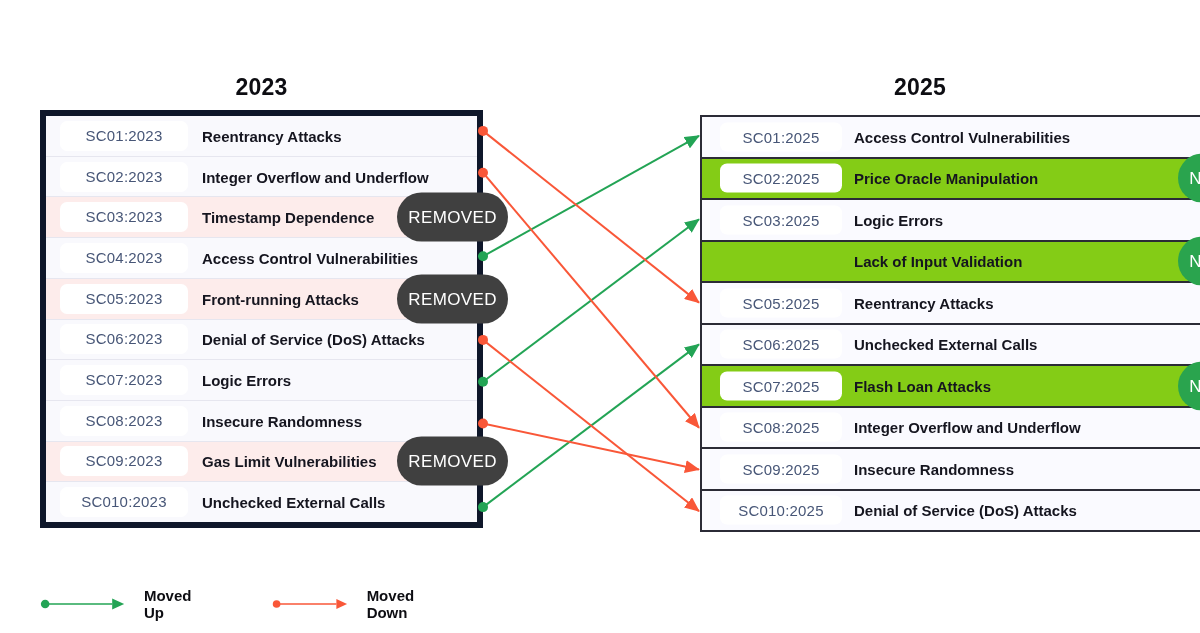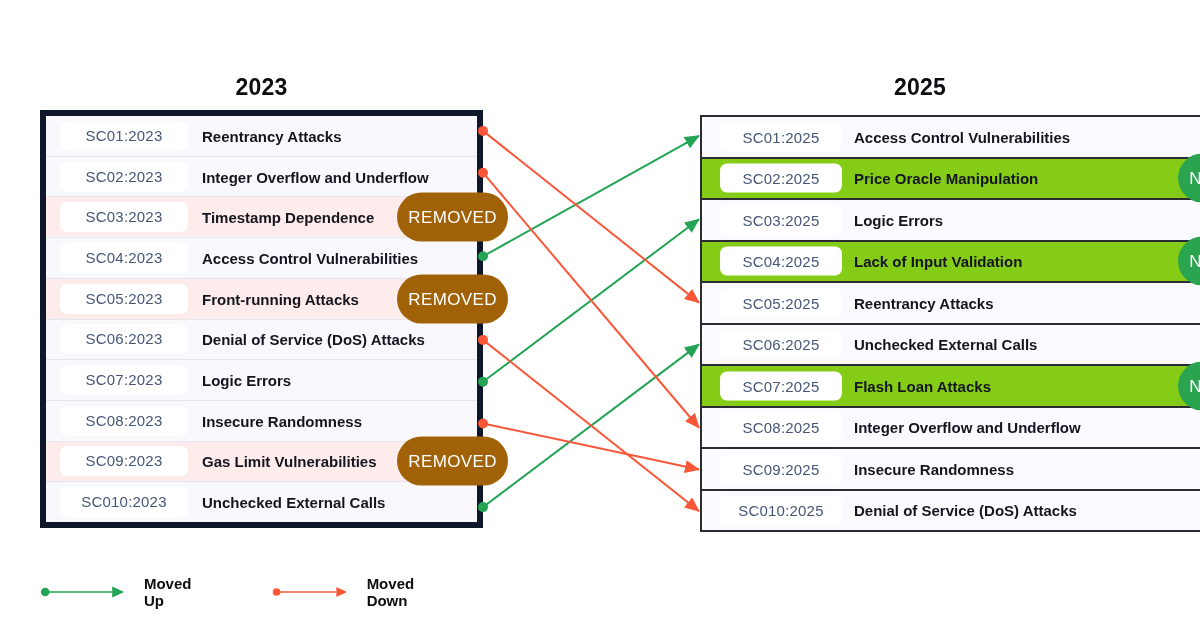--- a/index.html
+++ b/index.html
@@ -49,33 +49,33 @@
     font-size: 15px; font-weight: 600; color: #15151f; white-space: nowrap; text-align: right;
   }
   #right-table .vuln-name { left: 152px; }
 
   .pill {
     position: absolute; top: 50%; transform: translateY(-50%);
     color: #fff; font-size: 17px; font-weight: 400; letter-spacing: 0.4px;
     border-radius: 999px; padding: 16px 11px; line-height: 1;
     white-space: nowrap; z-index: 6;
   }
-  .pill.removed { right: -31px; background: #a16207; }
+  .pill.removed { right: -31px; background: #404040; }
   .pill.new     { right: -22px; background: #2aa44e; }
 
   #arrow-layer {
     position: absolute; left: 0; top: 0; width: 1200px; height: 633px;
     z-index: 4; pointer-events: none;
   }
 
   #legend {
     position: absolute; left: 40px; top: 578px; height: 28px;
     display: flex; align-items: center;
   }
-  .legend-item { display: flex; align-items: center; position: absolute; top: 0; height: 28px; }
+  .legend-item { display: flex; align-items: center; position: absolute; top: 12px; height: 28px; }
   .legend-item .legend-label {
     margin-left: 18px; font-size: 15px; font-weight: 600; color: #0d0d12;
   }
 </style>
 </head>
 <body>
 
 <div class="canvas">
 
   <div class="col-title" id="title-left">2023</div>
@@ -134,21 +134,20 @@
       <div class="vrow new">
         <span class="code-chip">SC02:2025</span>
         <span class="vuln-name">Price Oracle Manipulation</span>
         <span class="pill new">NEW</span>
       </div>
       <div class="vrow">
         <span class="code-chip">SC03:2025</span>
         <span class="vuln-name">Logic Errors</span>
       </div>
       <div class="vrow new">
-        <span class="code-chip">SC04:2025</span>
         <span class="vuln-name">Lack of Input Validation</span>
         <span class="pill new">NEW</span>
       </div>
       <div class="vrow">
         <span class="code-chip">SC05:2025</span>
         <span class="vuln-name">Reentrancy Attacks</span>
       </div>
       <div class="vrow">
         <span class="code-chip">SC06:2025</span>
         <span class="vuln-name">Unchecked External Calls</span>

